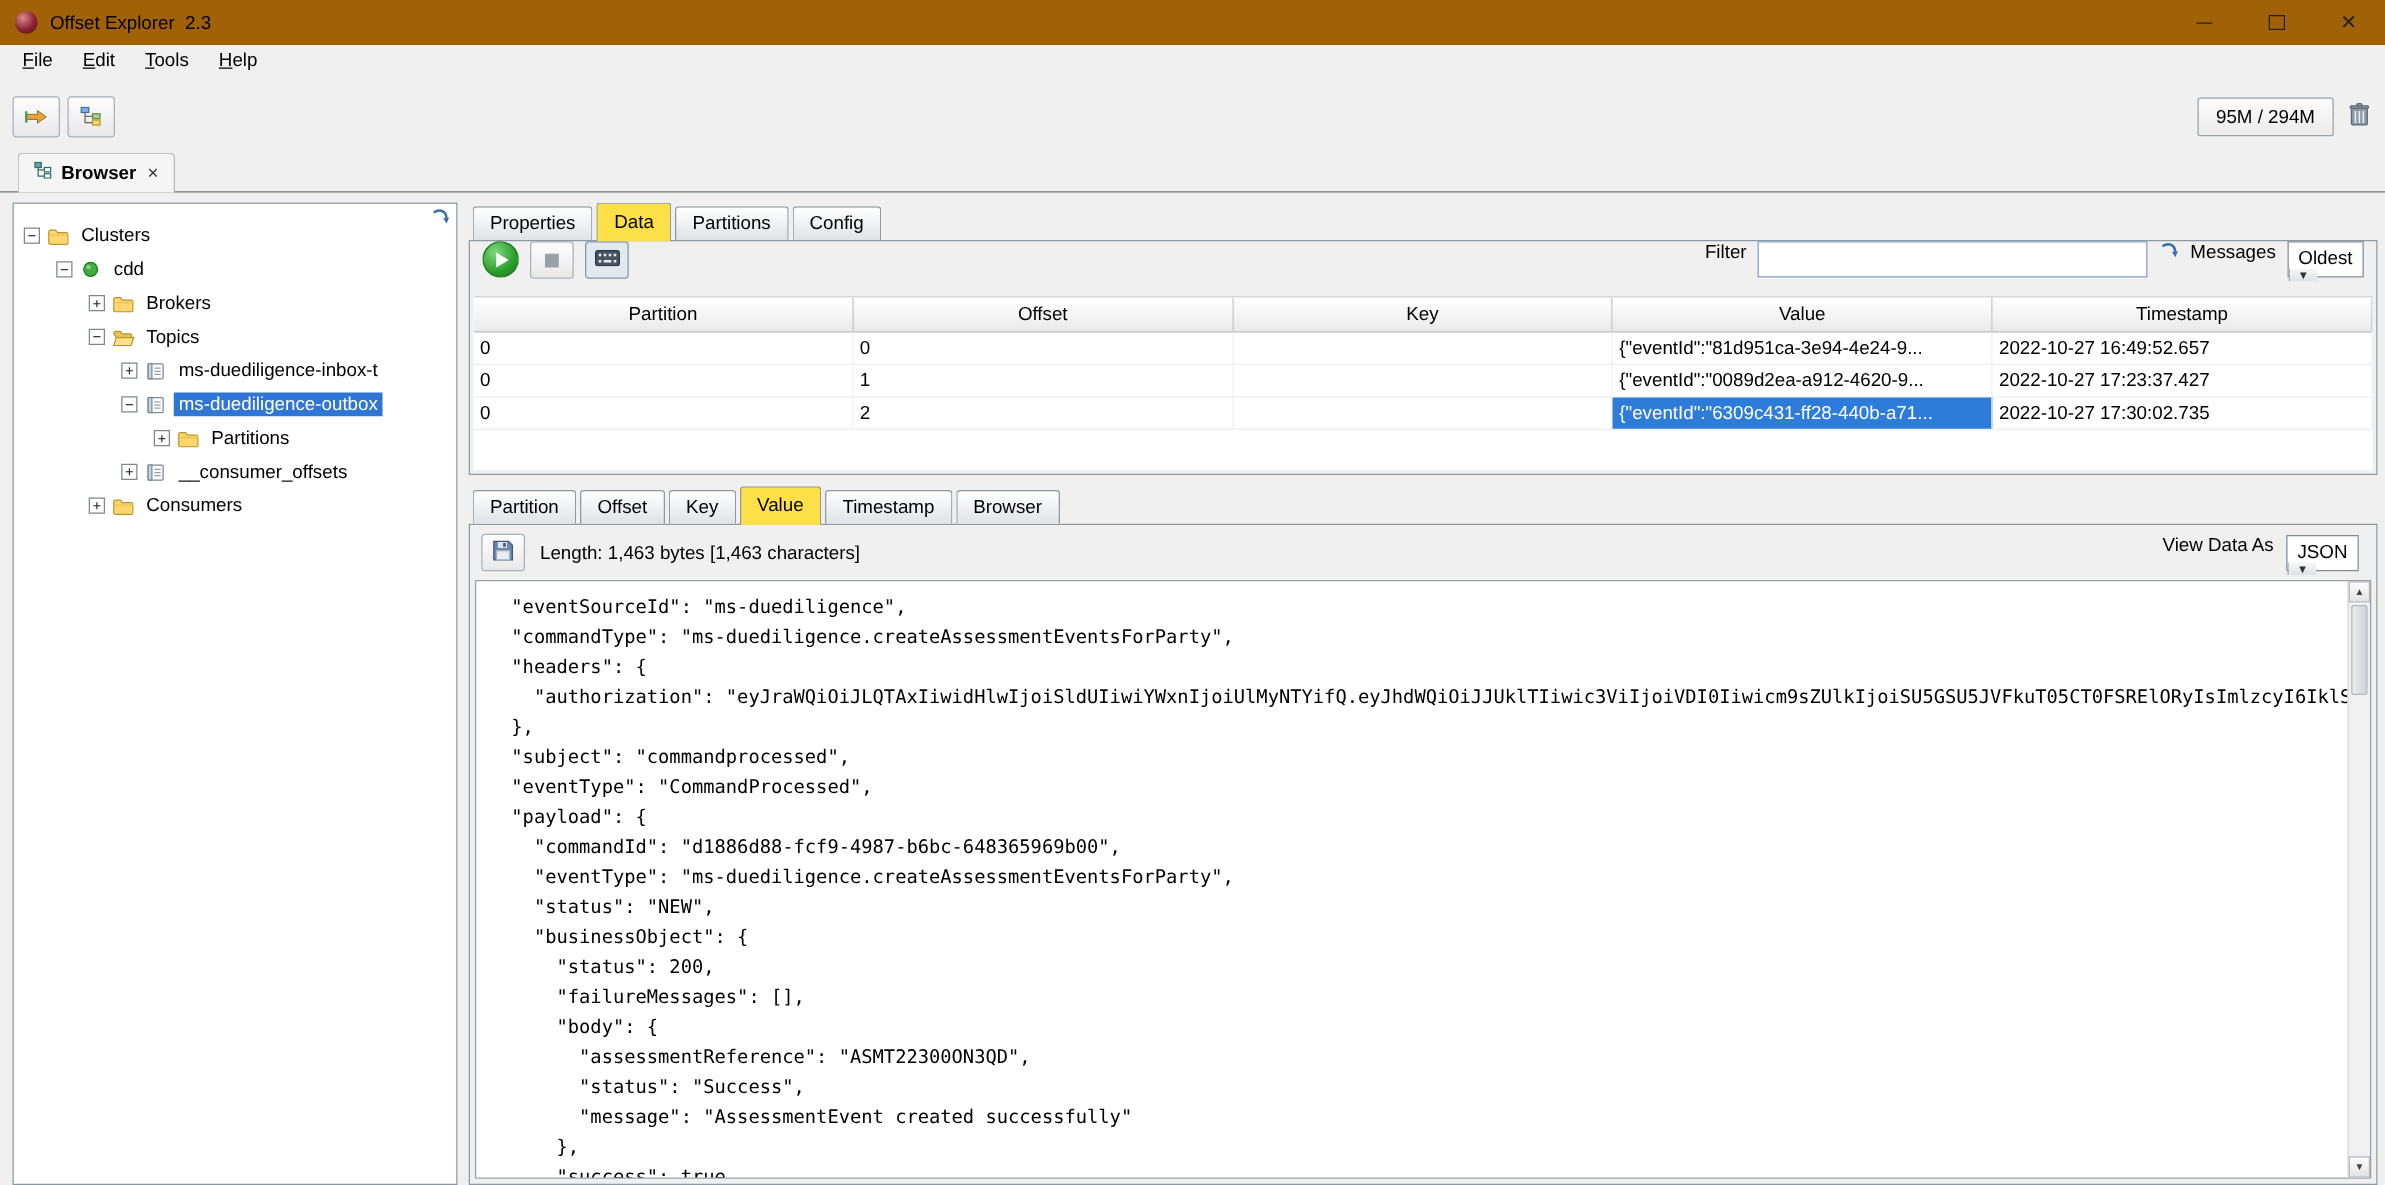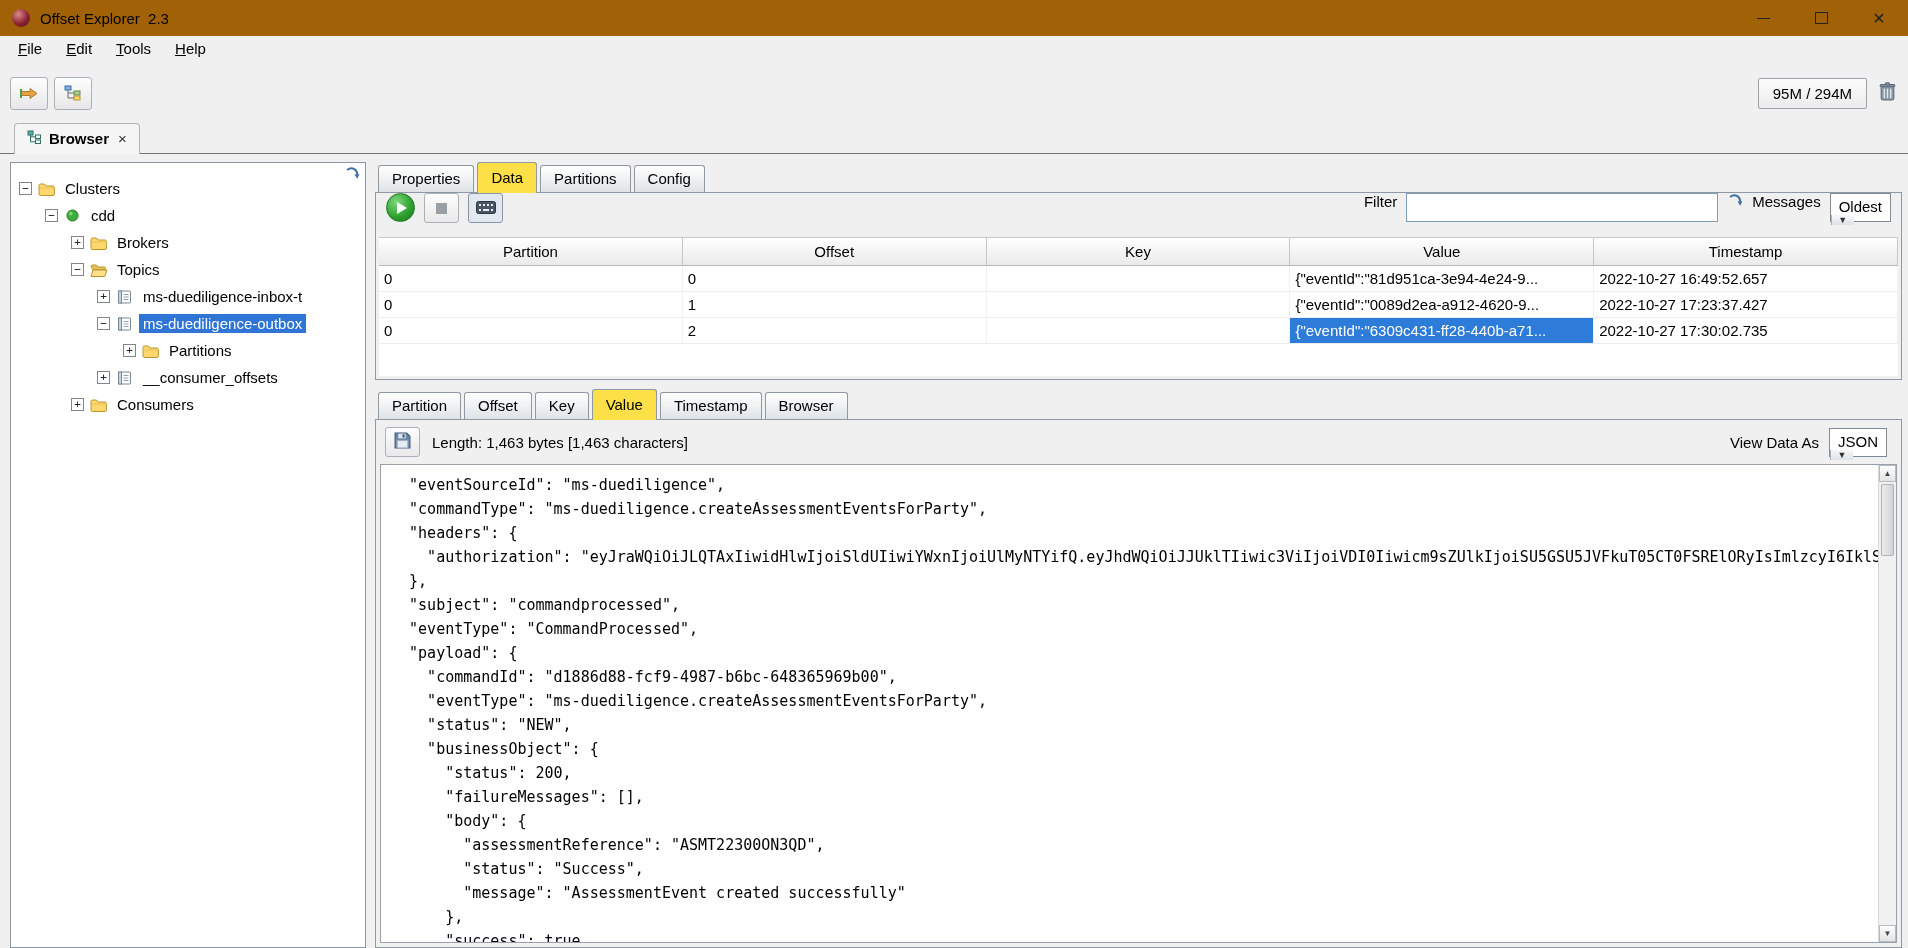--- a/index.html
+++ b/index.html
@@ -85,21 +85,21 @@
   .grid-row { display:grid; grid-template-columns:repeat(5,1fr); height:26px; border-bottom:1px solid #ededed; }
   .grid-row > div { display:flex; align-items:center; padding:0 5px; border-right:1px solid #f1f1f1;
     white-space:nowrap; overflow:hidden; }
   .cell-selected { background:#2e7cd9; color:#fff; }
 
   .strip-gap { height:9px; }
 
   
   .detail-panel { border:1px solid #8f99a3; background:#f0f0f0; flex:1; display:flex; flex-direction:column; min-height:0; }
   .detail-toolbar { height:44px; display:flex; align-items:center; gap:12px; padding:0 14px 0 9px; }
-  .detail-right { margin-left:auto; display:flex; align-items:center; gap:10px; }
+  .detail-right { margin-left:auto; display:flex; gap:10px; }
   .json-area { flex:1; margin:0 4px 4px; border:1px solid #98a0a9; background:#fff; display:flex; min-height:0; }
   .json-lines { flex:1; overflow:hidden; padding:8px 0 0 10px;
     font-family:"DejaVu Sans Mono",monospace; font-size:15px; line-height:24px; }
   .json-line { white-space:pre; }
   .vscroll { width:18px; background:#f1f1f1; border-left:1px solid #d8d8d8;
     display:flex; flex-direction:column; align-items:center; flex:0 0 18px; }
   .scroll-btn { width:17px; height:17px; background:linear-gradient(#fdfdfd,#e3e3e3); border:1px solid #b7bcc1;
     display:flex; align-items:center; justify-content:center; font-size:8px; color:#444; }
   .scroll-thumb { width:13px; height:72px; background:linear-gradient(90deg,#ececec,#cfd3d7);
     border:1px solid #aeb3b8; border-radius:2px; margin-top:2px; }

